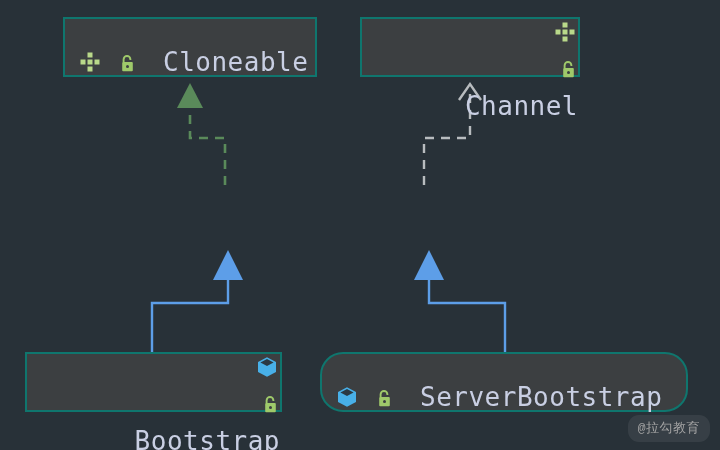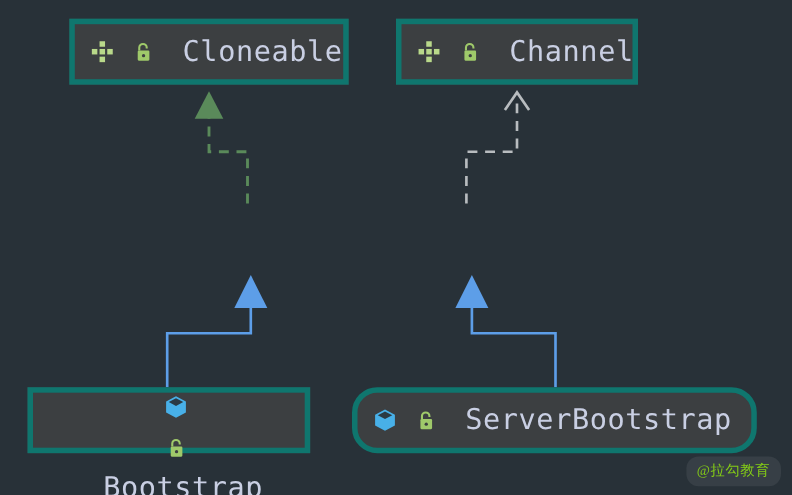--- a/index.html
+++ b/index.html
@@ -21,23 +21,23 @@
     left: 0;
     top: 0;
     width: 720px;
     height: 450px;
     pointer-events: none;
   }
   .node {
     position: absolute;
     box-sizing: border-box;
     background: #3c3f41;
-    border: 5px solid #0f766e;
+    border: 2px solid #0f766e;
     display: flex;
-    align-items: center;
+    align-items: flex-end;
     padding-left: 12px;
     gap: 12px;
   }
   .node .icon-slot {
     flex: 0 0 auto;
     display: flex;
     align-items: center;
     justify-content: center;
     width: 26px;
     height: 26px;
@@ -58,22 +58,22 @@
     font-size: 26px;
     letter-spacing: 0.5px;
     white-space: nowrap;
     line-height: 1;
   }
   #watermark {
     position: absolute;
     right: 10px;
     bottom: 8px;
     background: rgba(255,255,255,0.07);
-    color: #84cc16;
-    font-family: Liberation Serif, serif;
+    color: #a3a3a3;
+    font-family: Liberation Mono, monospace;
     font-size: 13px;
     padding: 4px 10px 5px 10px;
     border-radius: 11px;
     letter-spacing: 0.5px;
     white-space: nowrap;
   }
 </style>
 </head>
 <body>
 
@@ -121,21 +121,21 @@
     <span class="lock-slot">
       <svg width="15" height="19" viewBox="0 0 15 19" xmlns="http://www.w3.org/2000/svg">
         <path d="M3.6 8 V5.4 A3.4 3.4 0 0 1 10.4 5.4 V6.1" fill="none" stroke="#9fc96a" stroke-width="1.9"></path>
         <rect x="2.2" y="8" width="10.6" height="9.2" rx="1" fill="#9fc96a"></rect>
         <circle cx="7.5" cy="12.6" r="1.5" fill="#3c3f41"></circle>
       </svg>
     </span>
     <span class="node-label">Cloneable</span>
   </div>
 
-  <div class="node" id="node-channel" style="left: 360px; top: 17px; width: 220px; height: 60px;">
+  <div class="node" id="node-channel" style="left: 360px; top: 17px; width: 220px; height: 60px; flex-direction: column;">
     <span class="icon-slot">
       <svg width="22" height="22" viewBox="0 0 22 22" xmlns="http://www.w3.org/2000/svg">
         <g fill="#b9d98a">
           <rect x="8.5" y="1.5" width="5" height="5"></rect>
           <rect x="1.5" y="8.5" width="5" height="5"></rect>
           <rect x="8.5" y="8.5" width="5" height="5"></rect>
           <rect x="15.5" y="8.5" width="5" height="5"></rect>
           <rect x="8.5" y="15.5" width="5" height="5"></rect>
         </g>
       </svg>

